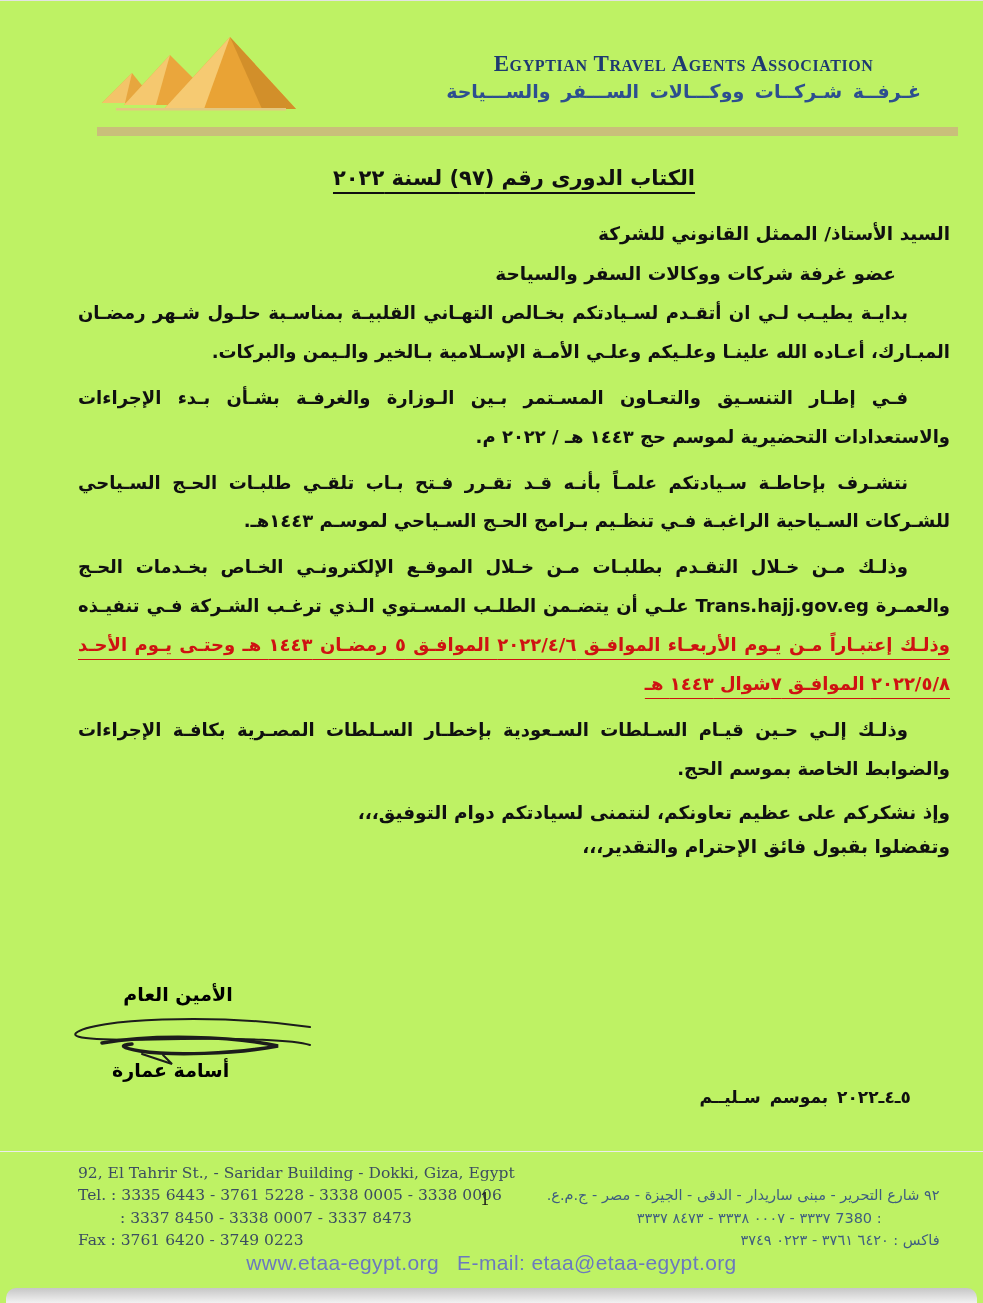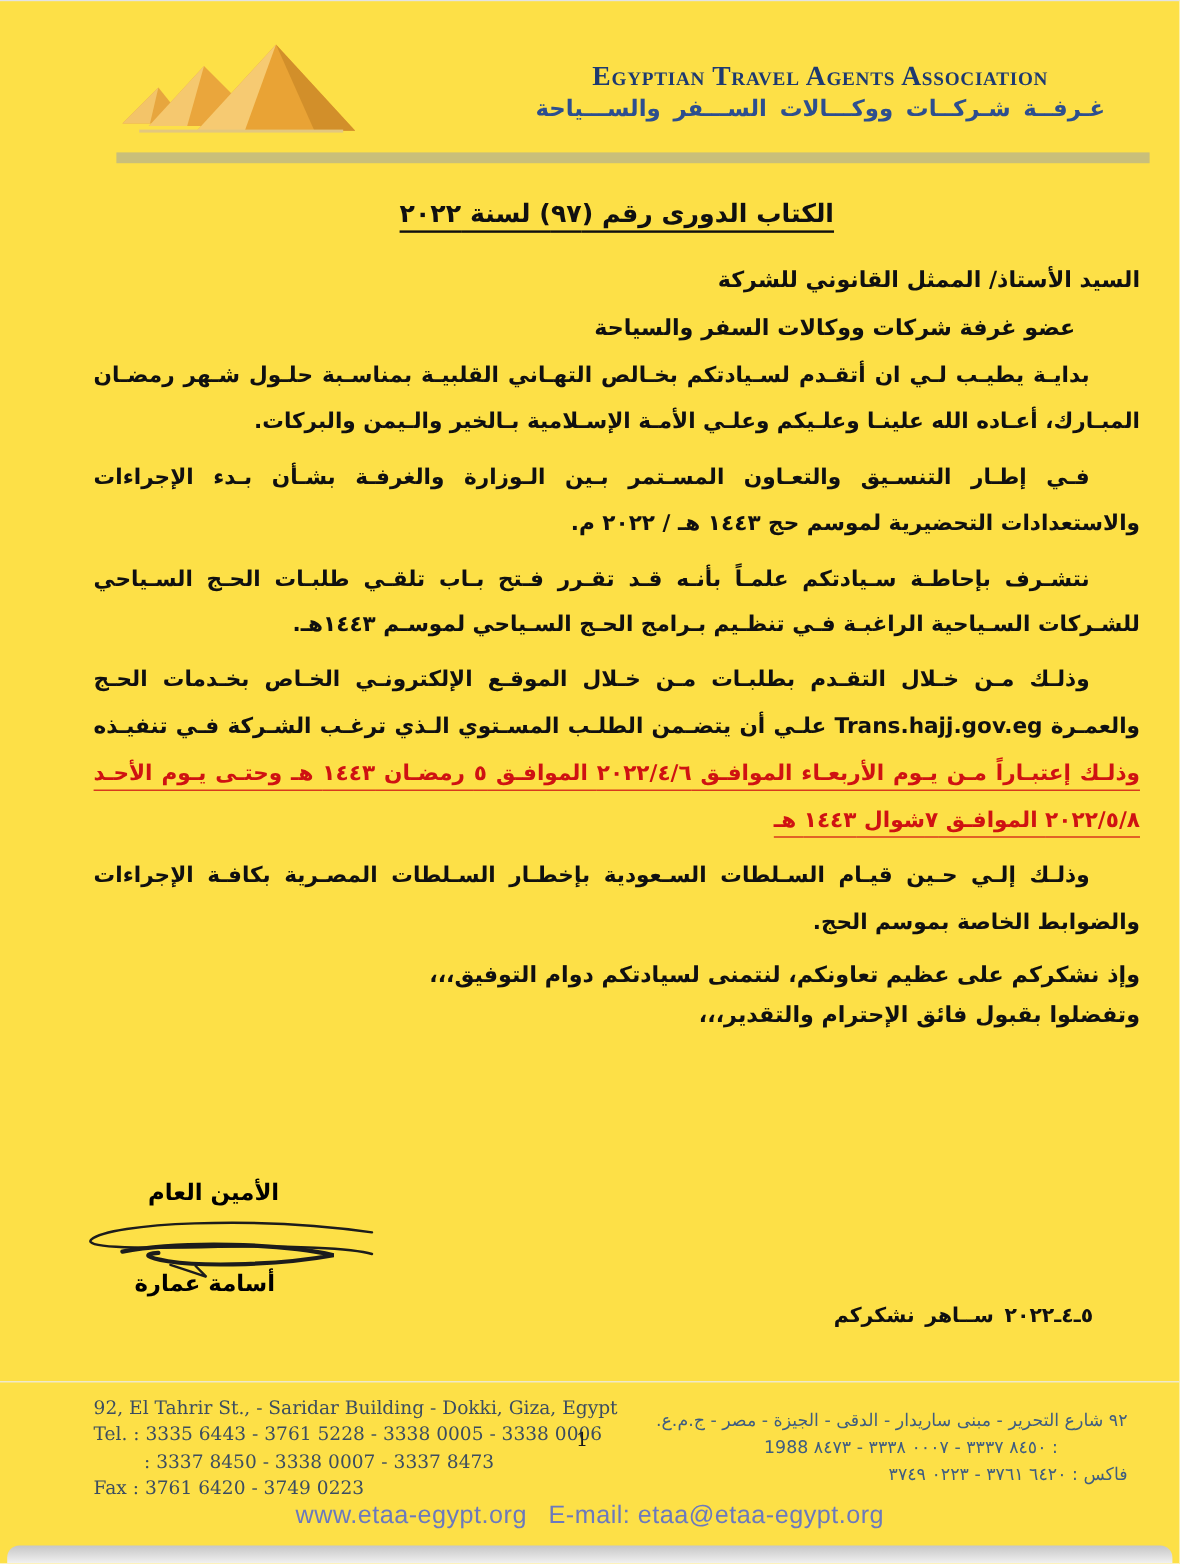--- a/index.html
+++ b/index.html
@@ -1,19 +1,19 @@
 <!DOCTYPE html>
 <html lang="ar"><head>
 <meta charset="utf-8">
 <style>
   * { box-sizing: border-box; }
   html,body { margin:0; padding:0; background:#ffffff; }
   .page {
     position:relative; width:983px; height:1303px; margin:0 auto;
-    background:#fde047; overflow:hidden;
+    background:#bef264; overflow:hidden;
     border-top:1px solid #e3e3e3;
     font-family:"DejaVu Sans", sans-serif;
   }
 
   
   .hdr { display:flex; align-items:flex-start; padding:24px 62px 0 96px; }
   .logo-wrap { width:200px; height:90px; flex:0 0 auto; }
   .org-block { margin-left:auto; text-align:center; padding-top:26px; }
   .org-en {
     font-family:"Liberation Serif", serif;
@@ -51,21 +51,21 @@
   .sig-svg { position:absolute; left:62px; top:1012px; }
   .sig-name { position:absolute; left:112px; top:1058px; width:130px;
     direction:rtl; font-size:19px; font-weight:700; text-align:left; }
   .sig-note { position:absolute; right:72px; top:1086px; direction:rtl;
     font-size:17px; font-weight:700; color:#101010; word-spacing:3px; }
 
   
   .ftr {
     position:absolute; left:0; right:0; top:1150px;
     border-top:1px solid #ececec; padding:10px 58px 0 78px;
-    display:flex; align-items:center;gap:32px;
+    display:flex; align-items:flex-end;gap:32px;
   }
   .f-en {
     font-family:"DejaVu Serif", serif; font-size:15.5px; color:#3c4d60;
     line-height:1.45; white-space:nowrap;
   }
   .f-en .ind { padding-left:42px; }
   .f-page {
     position:absolute; left:480px; top:38px;
     font-family:"DejaVu Serif", serif; font-size:16px; color:#1a1a1a;
   }
@@ -128,33 +128,33 @@
     <div class="closing">وتفضلوا بقبول فائق الإحترام والتقدير،،،</div>
   </div>
 
   <div class="sig-title">الأمين العام</div>
   <svg class="sig-svg" width="260" height="60" viewBox="0 0 260 60">
     <path d="M248,14 C150,0 30,6 14,20 C8,26 40,28 120,26 C180,25 232,27 248,32" fill="none" stroke="#1c1c1c" stroke-width="2" stroke-linecap="round"></path>
     <path d="M40,30 C90,21 172,23 216,33 C172,41 110,43 78,38 C60,35 56,32 70,31" fill="none" stroke="#1c1c1c" stroke-width="3.5" stroke-linecap="round"></path>
     <path d="M80,41 L110,51 L101,42" fill="none" stroke="#1c1c1c" stroke-width="2" stroke-linecap="round"></path>
   </svg>
   <div class="sig-name">أسامة عمارة</div>
-  <div class="sig-note">٥ـ٤ـ٢٠٢٢ ســاهر نشكركم</div>
+  <div class="sig-note">٥ـ٤ـ٢٠٢٢ بموسم سـليــم</div>
 
   <div class="ftr">
     <div class="f-en">
       <div>92, El Tahrir St., - Saridar Building - Dokki, Giza, Egypt</div>
       <div>Tel. : 3335 6443 - 3761 5228 - 3338 0005 - 3338 0006</div>
       <div class="ind">: 3337 8450 - 3338 0007 - 3337 8473</div>
       <div>Fax : 3761 6420 - 3749 0223</div>
     </div>
     <div class="f-page">1</div>
     <div class="f-ar">
       <div>٩٢ شارع التحرير - مبنى ساريدار - الدقى - الجيزة - مصر - ج.م.ع.</div>
-      <div class="ind">: ٨٤٥٠ ٣٣٣٧ - ٠٠٠٧ ٣٣٣٨ - ٨٤٧٣ 1988</div>
+      <div class="ind">: 7380 ٣٣٣٧ - ٠٠٠٧ ٣٣٣٨ - ٨٤٧٣ ٣٣٣٧</div>
       <div>فاكس : ٦٤٢٠ ٣٧٦١ - ٠٢٢٣ ٣٧٤٩</div>
     </div>
   </div>
 
   <div class="links">
     <span>www.etaa-egypt.org</span><span class="gap"></span><span>E-mail:</span>
     <span>etaa@etaa-egypt.org</span>
   </div>
 
   <div class="bottom-shadow"></div>

